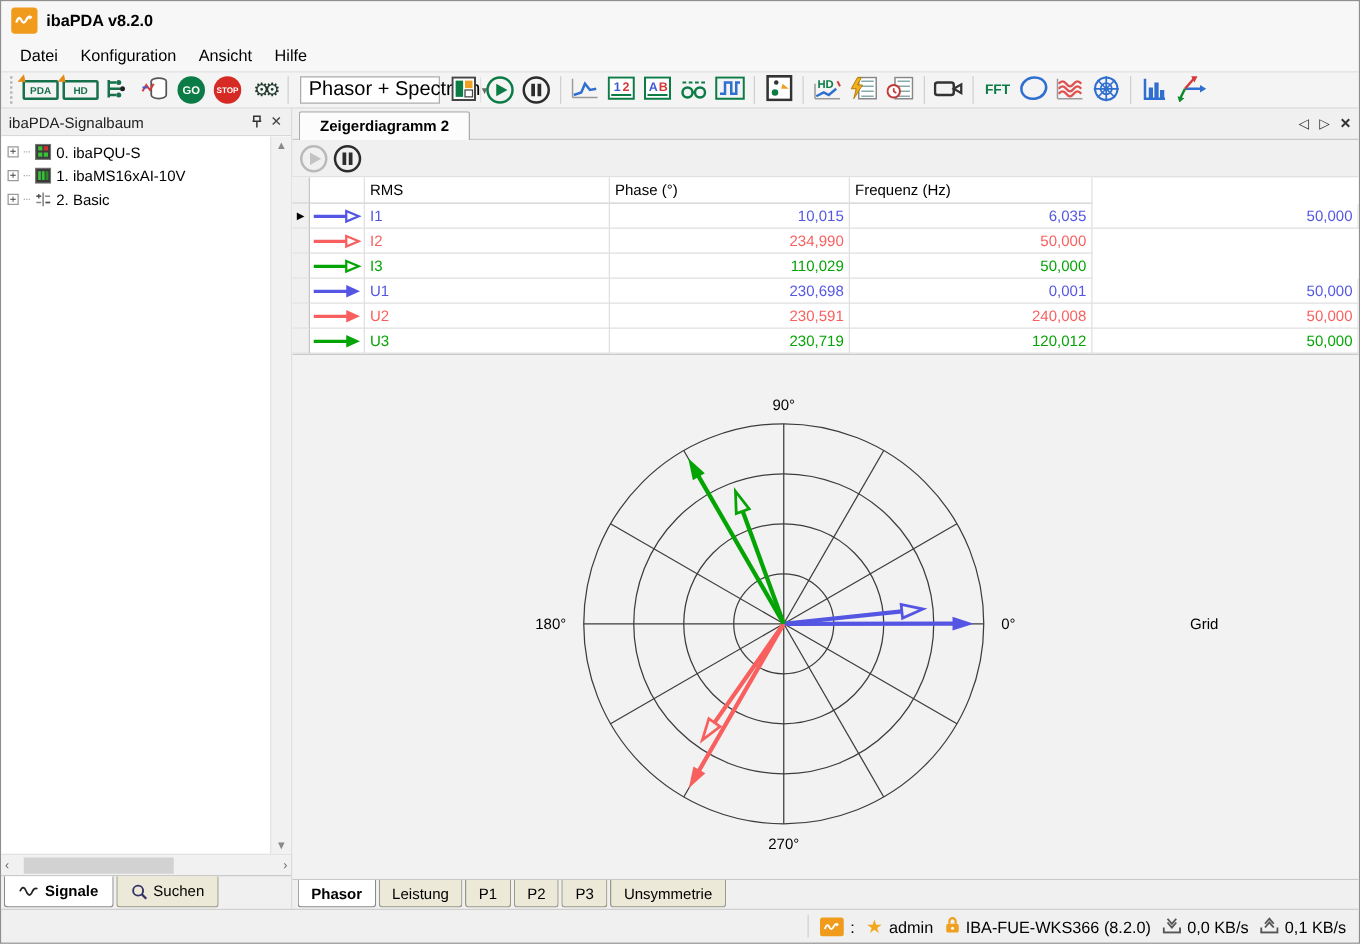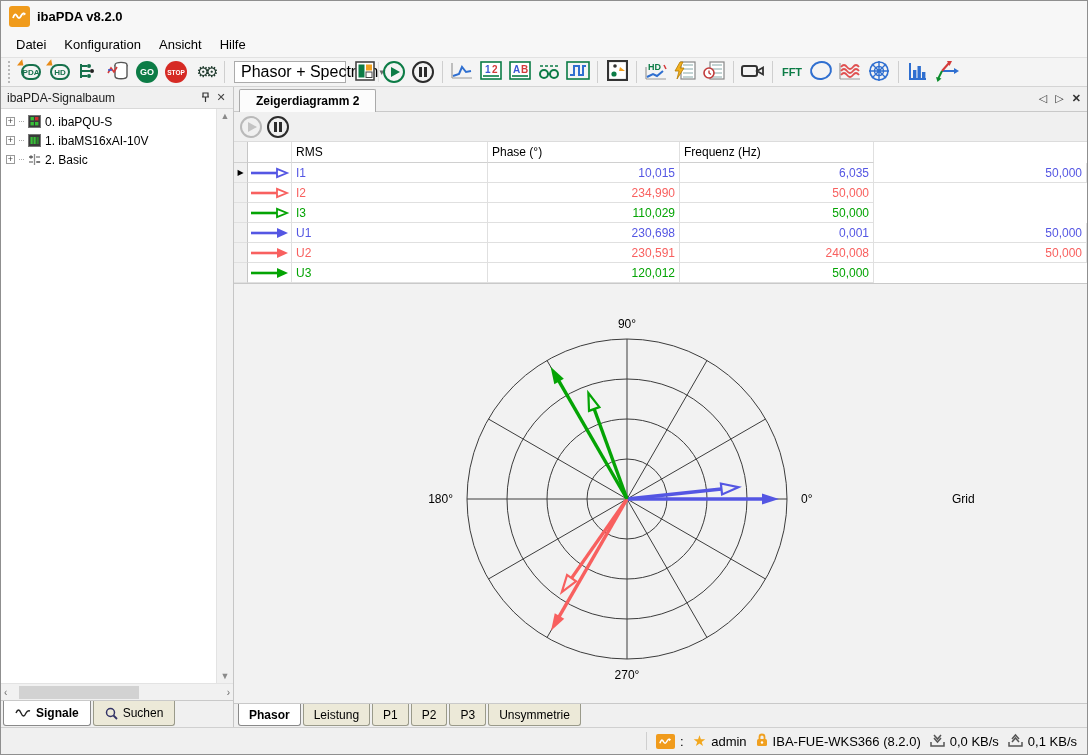--- a/index.html
+++ b/index.html
@@ -18,21 +18,21 @@
   .iba-logo svg { display:block; }
   .title-text { font-size:13px; font-weight:bold; }
   
   .menubar { height:26px; background:#f7f7f7; display:flex; align-items:center; padding-left:6px; flex:0 0 auto;}
   .menu-item { padding:4px 9px; font-size:13px; cursor:default; }
   
   .toolbar { height:30px; background:#f4f4f4; border-top:1px solid #e2e2e2; border-bottom:1px solid #d4d4d4; display:flex; align-items:center; padding:0 4px; gap:3px; flex:0 0 auto;}
   .grip { width:4px; height:22px; border-left:2px dotted #b8b8b8; margin:0 3px; }
   .tb-sep { width:1px; height:22px; background:#cfcfcf; margin:0 3px; }
   .tb-btn { height:26px; min-width:26px; display:flex; align-items:center; justify-content:center; border-radius:2px; }
-  .mon { width:20px; height:16px; border:2px solid #17714c; border-radius:8px; display:flex; align-items:center; justify-content:center; font-size:8px; font-weight:bold; color:#17714c; position:relative; }
+  .mon { width:29px; height:16px; border:2px solid #17714c; border-radius:2px; display:flex; align-items:center; justify-content:center; font-size:8px; font-weight:bold; color:#17714c; position:relative; }
   .mon::after{ content:""; position:absolute; left:-4px; top:-6px; width:0; height:0; border-left:5px solid #e88a16; border-top:4px solid transparent; border-bottom:4px solid transparent; transform:rotate(40deg);}
   .round-badge { width:22px; height:22px; border-radius:50%; color:#fff; font-weight:bold; display:flex; align-items:center; justify-content:center; }
   .go { background:#0c7c46; font-size:9px; }
   .stop { background:#d62a24; font-size:6.5px; }
   .gears { font-size:15px; color:#203b2e; letter-spacing:-5px; }
   .combo { width:112px; height:22px; background:#fff; border:1px solid #ababab; display:flex; align-items:center; margin:0 3px; }
   .combo .combo-text { flex:1; padding-left:6px; font-size:16px; white-space:nowrap; }
   .combo .combo-arrow { width:19px; height:20px; border-left:1px solid #e0e0e0; background:#f6f6f6; color:#6a6a6a; font-size:9px; display:flex; align-items:center; justify-content:center;}
   .circ-btn { width:22px; height:22px; border-radius:50%; border:2px solid #0c7c46; display:flex; align-items:center; justify-content:center; }
   .circ-btn.dark { border-color:#2c2c2c; }
@@ -464,20 +464,21 @@
         </div>
         <div class="trow">
           <span class="tcell ind"></span>
           <span class="tcell arrowc">
             <svg width="40" height="12" viewBox="0 0 40 12">
               <path d="M1 6 H28" stroke="#04a404" stroke-width="2.6"></path>
               <path d="M27 1 L38 6 L27 11 Z" fill="#04a404"></path>
             </svg>
           </span>
           <span class="tcell" style="color:#04a404">U3</span>
+          <span class="tcell num" style="color:#04a404">230,719</span>
           <span class="tcell num" style="color:#04a404">120,012</span>
           <span class="tcell num" style="color:#04a404">50,000</span>
         </div>
       </div>
     <div class="diagram">
       <svg id="phasor-svg" width="848" height="420">
           <circle cx="393" cy="215" r="40" fill="none" stroke="#3c3c3c" stroke-width="1"></circle>
           <circle cx="393" cy="215" r="80" fill="none" stroke="#3c3c3c" stroke-width="1"></circle>
           <circle cx="393" cy="215" r="120" fill="none" stroke="#3c3c3c" stroke-width="1"></circle>
           <circle cx="393" cy="215" r="160" fill="none" stroke="#3c3c3c" stroke-width="1"></circle>

